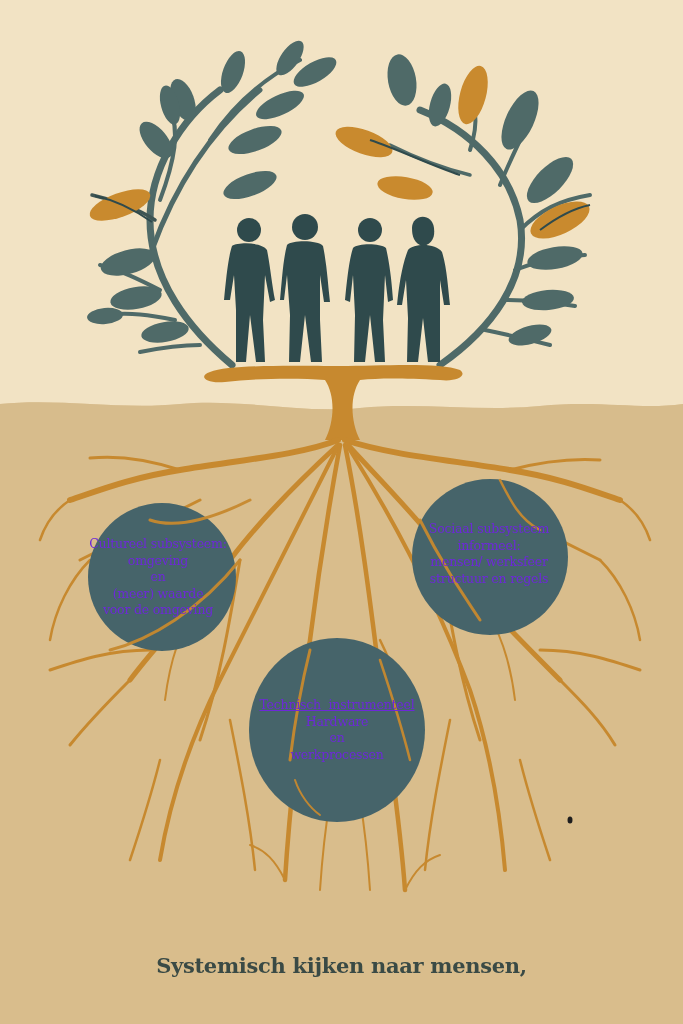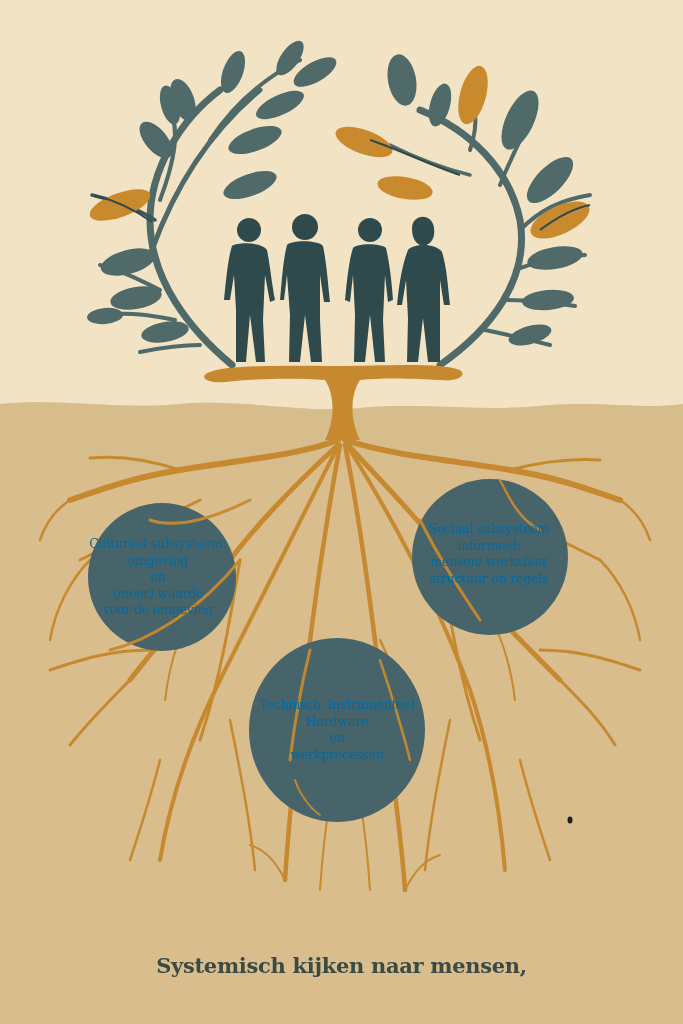--- a/index.html
+++ b/index.html
@@ -1,20 +1,20 @@
 <!DOCTYPE html>
 <html><head>
 <meta charset="utf-8">
 <style>
   html, body { margin: 0; padding: 0; }
   body { width: 683px; height: 1024px; overflow: hidden; background: #f2e3c4; font-family: "DejaVu Serif", serif; }
   .canvas { position: relative; width: 683px; height: 1024px; overflow: hidden; }
   .scene { position: absolute; left: 0; top: 0; width: 683px; height: 1024px; }
   .circle-text {
-    position: absolute; text-align: center; color: #0369a1;
+    position: absolute; text-align: center; color: #6d28d9;
     font-family: "DejaVu Serif", serif; font-size: 12.5px; line-height: 16.5px;
     letter-spacing: -0.2px;
   }
   .circle-text span { display: block; white-space: nowrap; }
   .title {
     position: absolute; left: 0; width: 683px; top: 918px; text-align: center;
     color: #3a4a45; font-family: "DejaVu Serif", serif; font-weight: bold;
     font-size: 21px; line-height: 30px; letter-spacing: -0.3px;
   }
   .title span { display: block; white-space: nowrap; margin-top: 33px; }
@@ -170,21 +170,21 @@
   </div>
 
   <div class="circle-text" style="left:404px; top:521px; width:170px;">
     <span>Sociaal subsysteem</span>
     <span>informeel:</span>
     <span>mensen/ werksfeer</span>
     <span>structuur en regels</span>
   </div>
 
   <div class="circle-text" style="left:247px; top:697px; width:180px;">
-    <span style="white-space:pre;">Technisch  instrumenteel</span>
+    <span style="white-space:pre;text-decoration:underline;">Technisch  instrumenteel</span>
     <span>Hardware</span>
     <span>en</span>
     <span>werkprocessen</span>
   </div>
 
   <div class="title">
     <span>Systemisch kijken naar mensen,</span>
   </div>
 </div>
 

